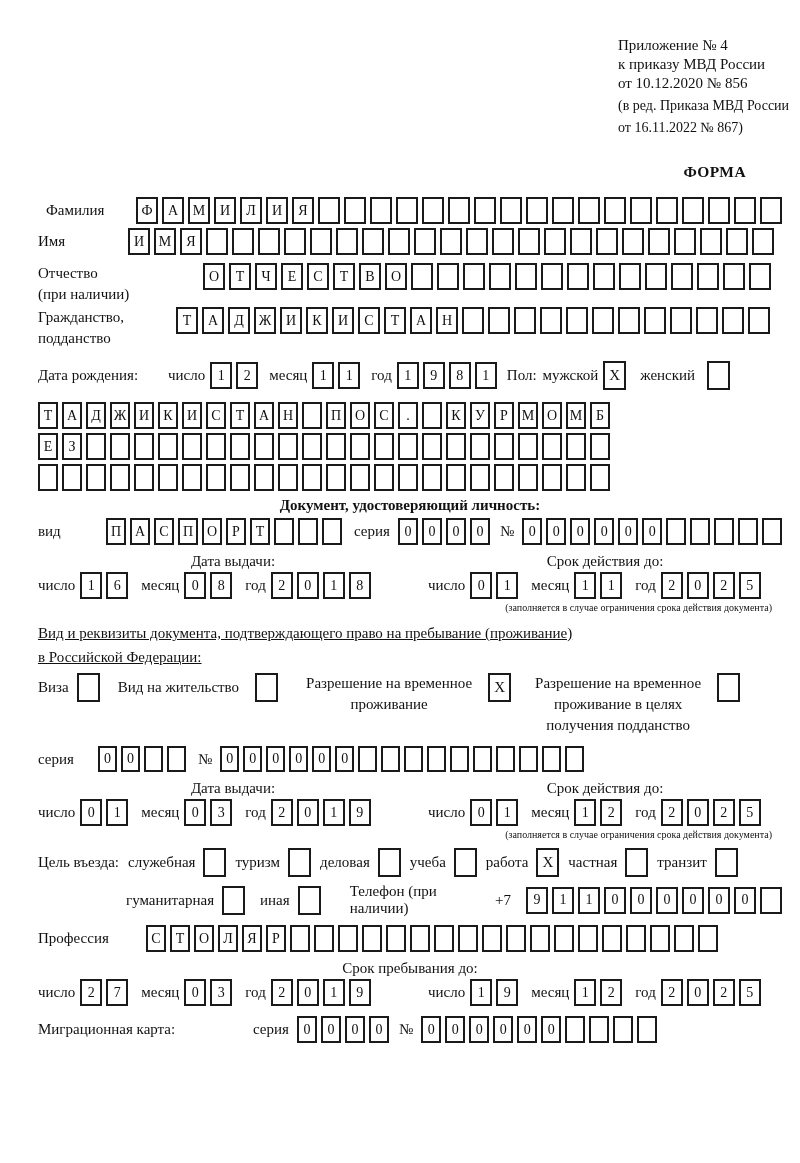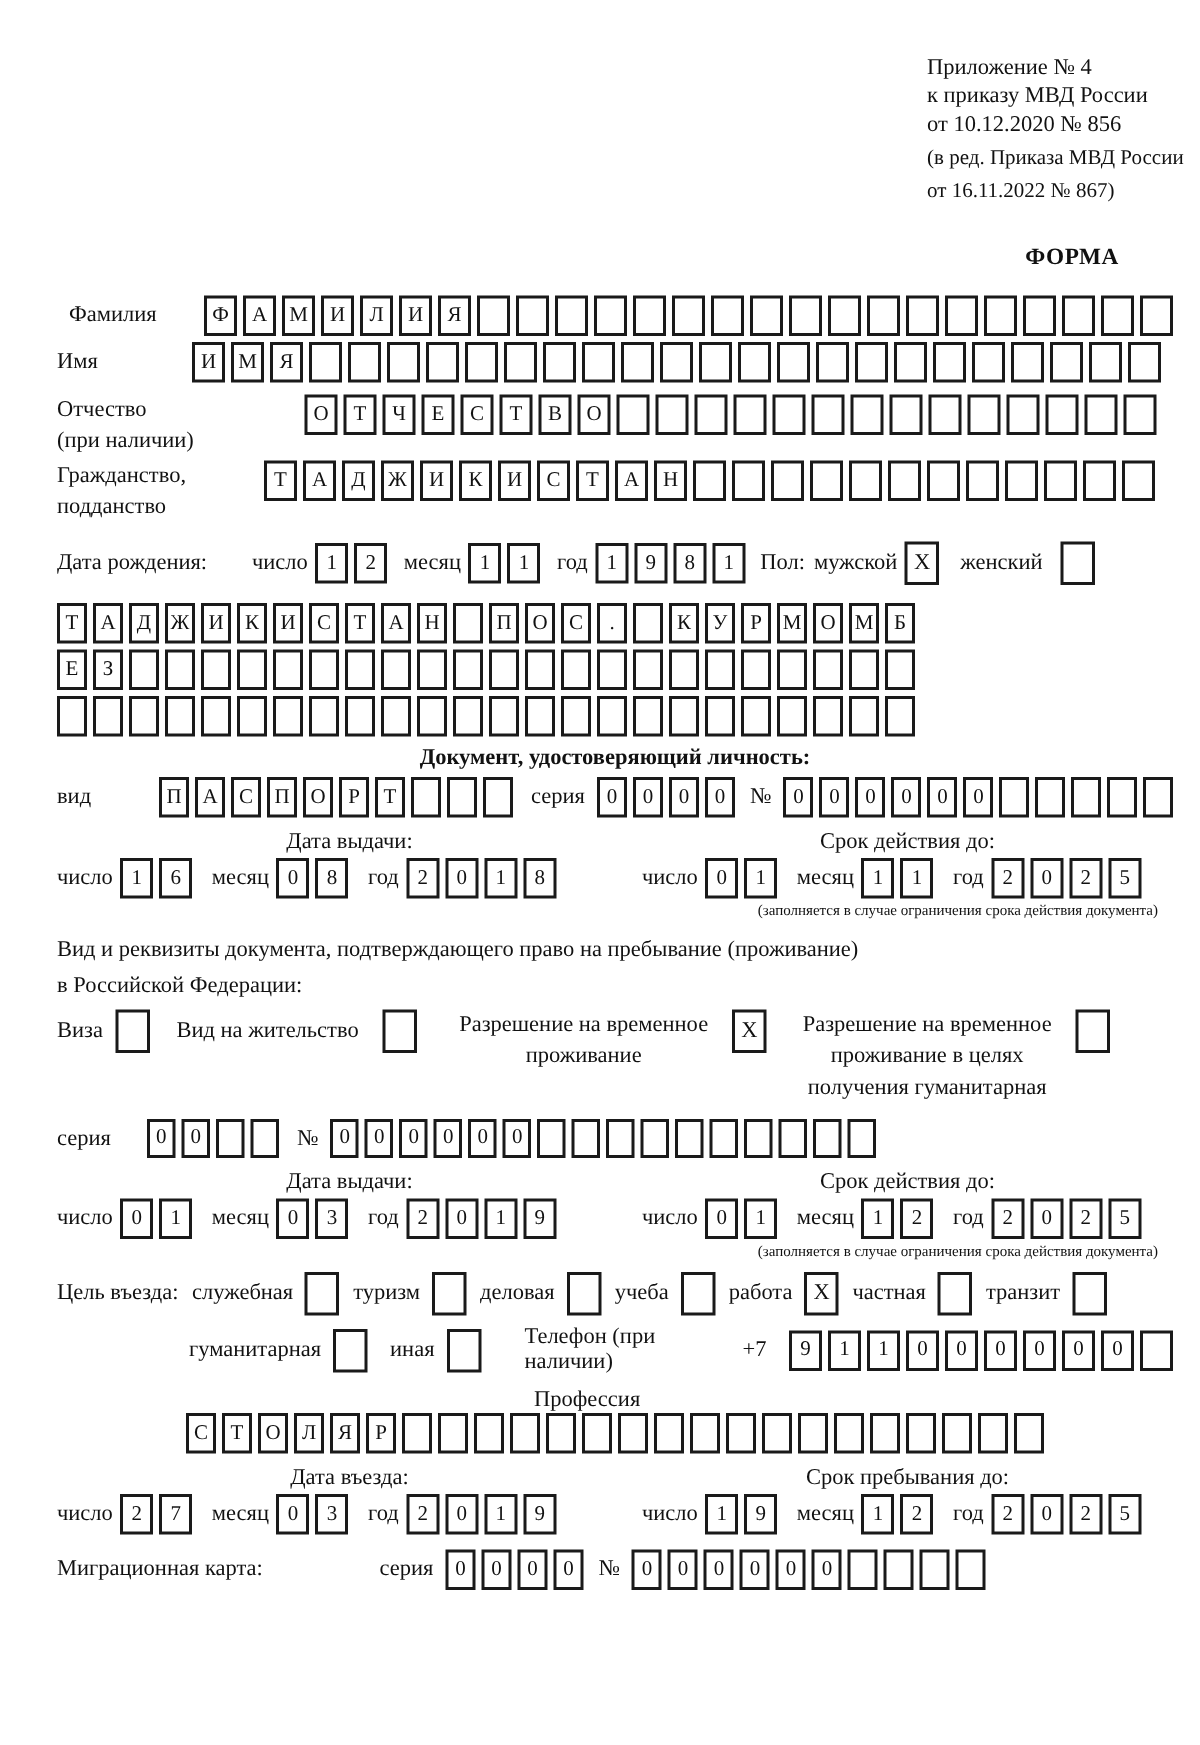--- a/index.html
+++ b/index.html
@@ -360,21 +360,21 @@
       <span class="cellrow">
           <span class="cell">2</span>
           <span class="cell">0</span>
           <span class="cell">2</span>
           <span class="cell">5</span>
         </span>
     </span>
   </div>
   <div class="note">(заполняется в случае ограничения срока действия документа)</div>
 
-  <div style="margin-top:8px;line-height:24px;">
+  <div style="margin-top:8px;line-height:24px;text-decoration:underline;">
     <div>Вид и реквизиты документа, подтверждающего право на пребывание (проживание)</div>
     <div>в Российской Федерации:</div>
   </div>
   <div class="row" style="align-items:flex-start;margin-top:4px;">
     <span class="opt">
       <span>Виза</span>
       <span class="box"></span>
     </span>
     <span class="opt" style="margin-left:18px;">
       <span>Вид на жительство</span>
@@ -384,21 +384,21 @@
       <span class="ml" style="width:182px;">
         <span>Разрешение на временное</span><br>
         <span>проживание</span>
       </span>
       <span class="box">X</span>
     </span>
     <span class="optcol" style="margin-left:16px;">
       <span class="ml" style="width:182px;">
         <span>Разрешение на временное</span><br>
         <span>проживание в целях</span><br>
-        <span>получения гуманитарная</span>
+        <span>получения подданство</span>
       </span>
       <span class="box"></span>
     </span>
   </div>
 
   <div class="row" style="margin-top:10px;">
     <span class="lbl" style="width:60px;">серия</span>
     <span class="cellrow xs">
         <span class="cell">0</span>
         <span class="cell">0</span>
@@ -520,21 +520,21 @@
         <span class="cell">0</span>
         <span class="cell">0</span>
         <span class="cell">0</span>
         <span class="cell">0</span>
         <span class="cell">0</span>
         <span class="cell">0</span>
         <span class="cell"></span>
       </span>
   </div>
 
-  <div class="row" style="margin-top:8px;flex-direction:column;">
+  <div class="row" style="margin-top:8px;">
     <span class="lbl" style="width:108px;">Профессия</span>
     <span class="cellrow sm">
         <span class="cell">С</span>
         <span class="cell">Т</span>
         <span class="cell">О</span>
         <span class="cell">Л</span>
         <span class="cell">Я</span>
         <span class="cell">Р</span>
         <span class="cell"></span>
         <span class="cell"></span>
@@ -551,21 +551,20 @@
         <span class="cell"></span>
         <span class="cell"></span>
         <span class="cell"></span>
         <span class="cell"></span>
         <span class="cell"></span>
         <span class="cell"></span>
       </span>
   </div>
 
   <div class="dates-ttl">
-    <span class="lt">Дата въезда:</span>
     <span class="rt">Срок пребывания до:</span>
   </div>
   <div class="dates-row">
     <span class="dgrp" style="width:390px;">
       <span>число</span>
       <span class="cellrow">
           <span class="cell">2</span>
           <span class="cell">7</span>
         </span>
       <span style="margin-left:8px;">месяц</span>

